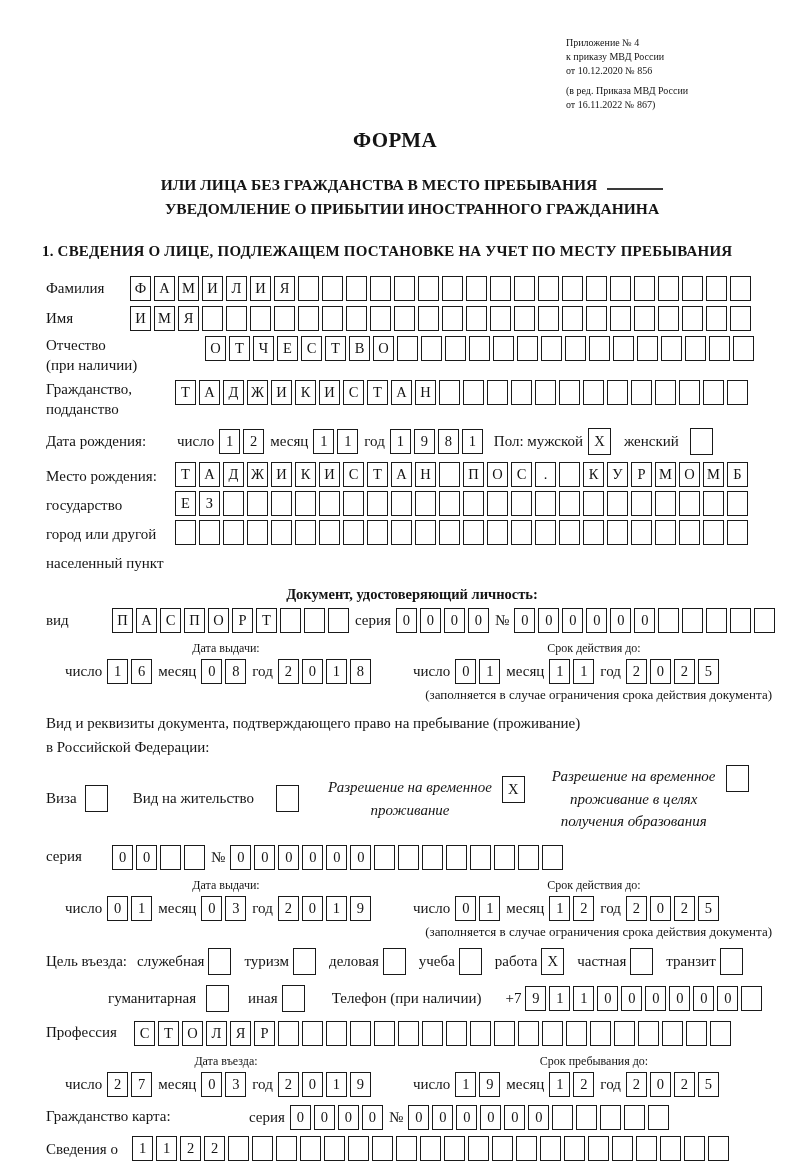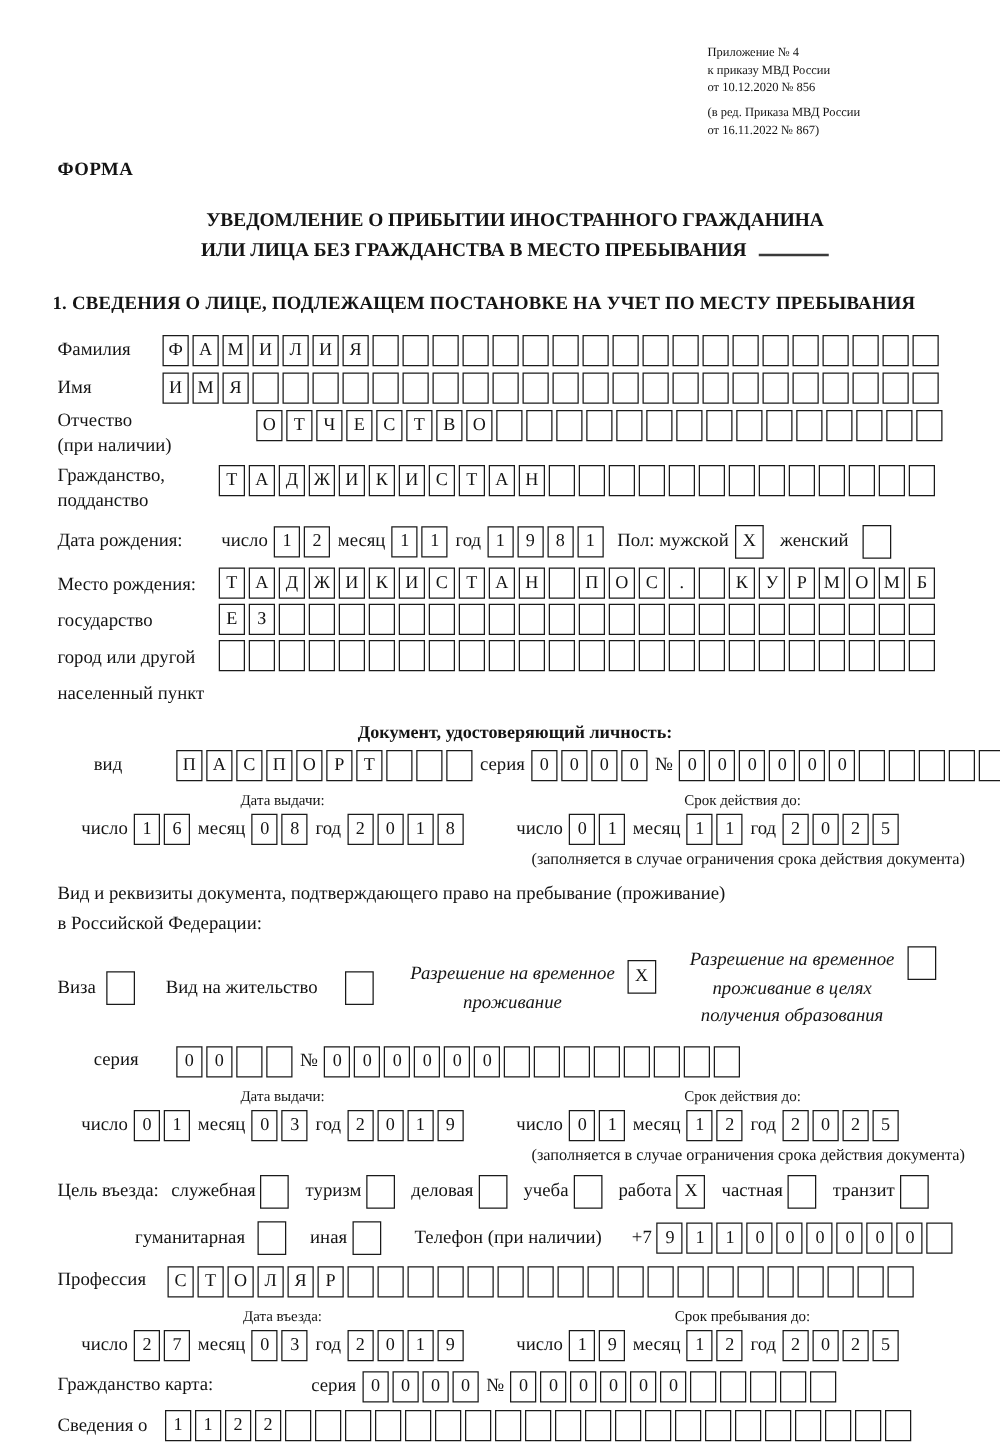--- a/index.html
+++ b/index.html
@@ -9,33 +9,33 @@
     color: #141414;
     font-family: "Liberation Serif", "DejaVu Serif", serif;
     font-size: 15px;
     overflow: hidden;
   }
   .page { padding: 36px 22px 0 46px; }
 
   
   .appendix { margin-left: 520px; font-size: 10px; line-height: 1.38; }
   .appendix .gap { margin-top: 7px; }
-  .forma { font-weight: bold; text-align: left; padding-right: 34px; margin-top: 16px; font-size: 15px; letter-spacing: .4px; }
+  .forma { font-weight: bold; text-align: center; padding-right: 34px; margin-top: 16px; font-size: 21px; letter-spacing: .4px; }
 
   
   .title { text-align: center; font-weight: bold; font-size: 15.5px; margin-top: 20px; line-height: 1.55; }
   .blank { display: inline-block; width: 56px; border-bottom: 2px solid #3a3a3a; margin-left: 10px; }
   .sec1 { font-weight: bold; font-size: 15px; margin-top: 22px; margin-left: -4px; letter-spacing: .2px; white-space: nowrap; }
 
   
   .frow { display: flex; align-items: center; margin-top: 5px; white-space: nowrap; }
   .frow.top { align-items: flex-start; }
   .flabel { flex: 0 0 auto; line-height: 1.3; }
   .w84 { width: 84px; } .w159 { width: 159px; } .w129 { width: 129px; }
-  .w66 { width: 66px; margin-left: 29px; } .w88 { width: 88px; } .w200 { width: 200px; }
+  .w66 { width: 66px; } .w88 { width: 88px; } .w200 { width: 200px; }
   .dlbl { margin: 0 5px 0 3px; }
 
   
   .boxes { white-space: nowrap; display: inline-block; font-size: 0; }
   .cbox {
     display: inline-block; width: 21px; height: 25px;
     border: 1.7px solid #1a1a1a; margin-right: 3px;
     text-align: center; font-size: 14.5px; line-height: 23px;
     vertical-align: middle; background: #fff;
   }
@@ -76,22 +76,22 @@
   <div class="appendix">
     <div>Приложение № 4</div>
     <div>к приказу МВД России</div>
     <div>от 10.12.2020 № 856</div>
     <div class="gap">(в ред. Приказа МВД России</div>
     <div>от 16.11.2022 № 867)</div>
   </div>
   <div class="forma">ФОРМА</div>
 
   <div class="title">
+    <div><span>ИЛИ ЛИЦА БЕЗ ГРАЖДАНСТВА В МЕСТО ПРЕБЫВАНИЯ</span><span class="blank"></span></div>
     <div>УВЕДОМЛЕНИЕ О ПРИБЫТИИ ИНОСТРАННОГО ГРАЖДАНИНА</div>
-    <div><span>ИЛИ ЛИЦА БЕЗ ГРАЖДАНСТВА В МЕСТО ПРЕБЫВАНИЯ</span><span class="blank"></span></div>
   </div>
   <div class="sec1">1. СВЕДЕНИЯ О ЛИЦЕ, ПОДЛЕЖАЩЕМ ПОСТАНОВКЕ НА УЧЕТ ПО МЕСТУ ПРЕБЫВАНИЯ</div>
 
   <div class="frow" style="margin-top:16px">
     <span class="flabel w84">Фамилия</span>
     <span class="boxes"><span class="cbox">Ф</span><span class="cbox">А</span><span class="cbox">М</span><span class="cbox">И</span><span class="cbox">Л</span><span class="cbox">И</span><span class="cbox">Я</span><span class="cbox"></span><span class="cbox"></span><span class="cbox"></span><span class="cbox"></span><span class="cbox"></span><span class="cbox"></span><span class="cbox"></span><span class="cbox"></span><span class="cbox"></span><span class="cbox"></span><span class="cbox"></span><span class="cbox"></span><span class="cbox"></span><span class="cbox"></span><span class="cbox"></span><span class="cbox"></span><span class="cbox"></span><span class="cbox"></span><span class="cbox"></span></span>
   </div>
 
   <div class="frow">
     <span class="flabel w84">Имя</span>

